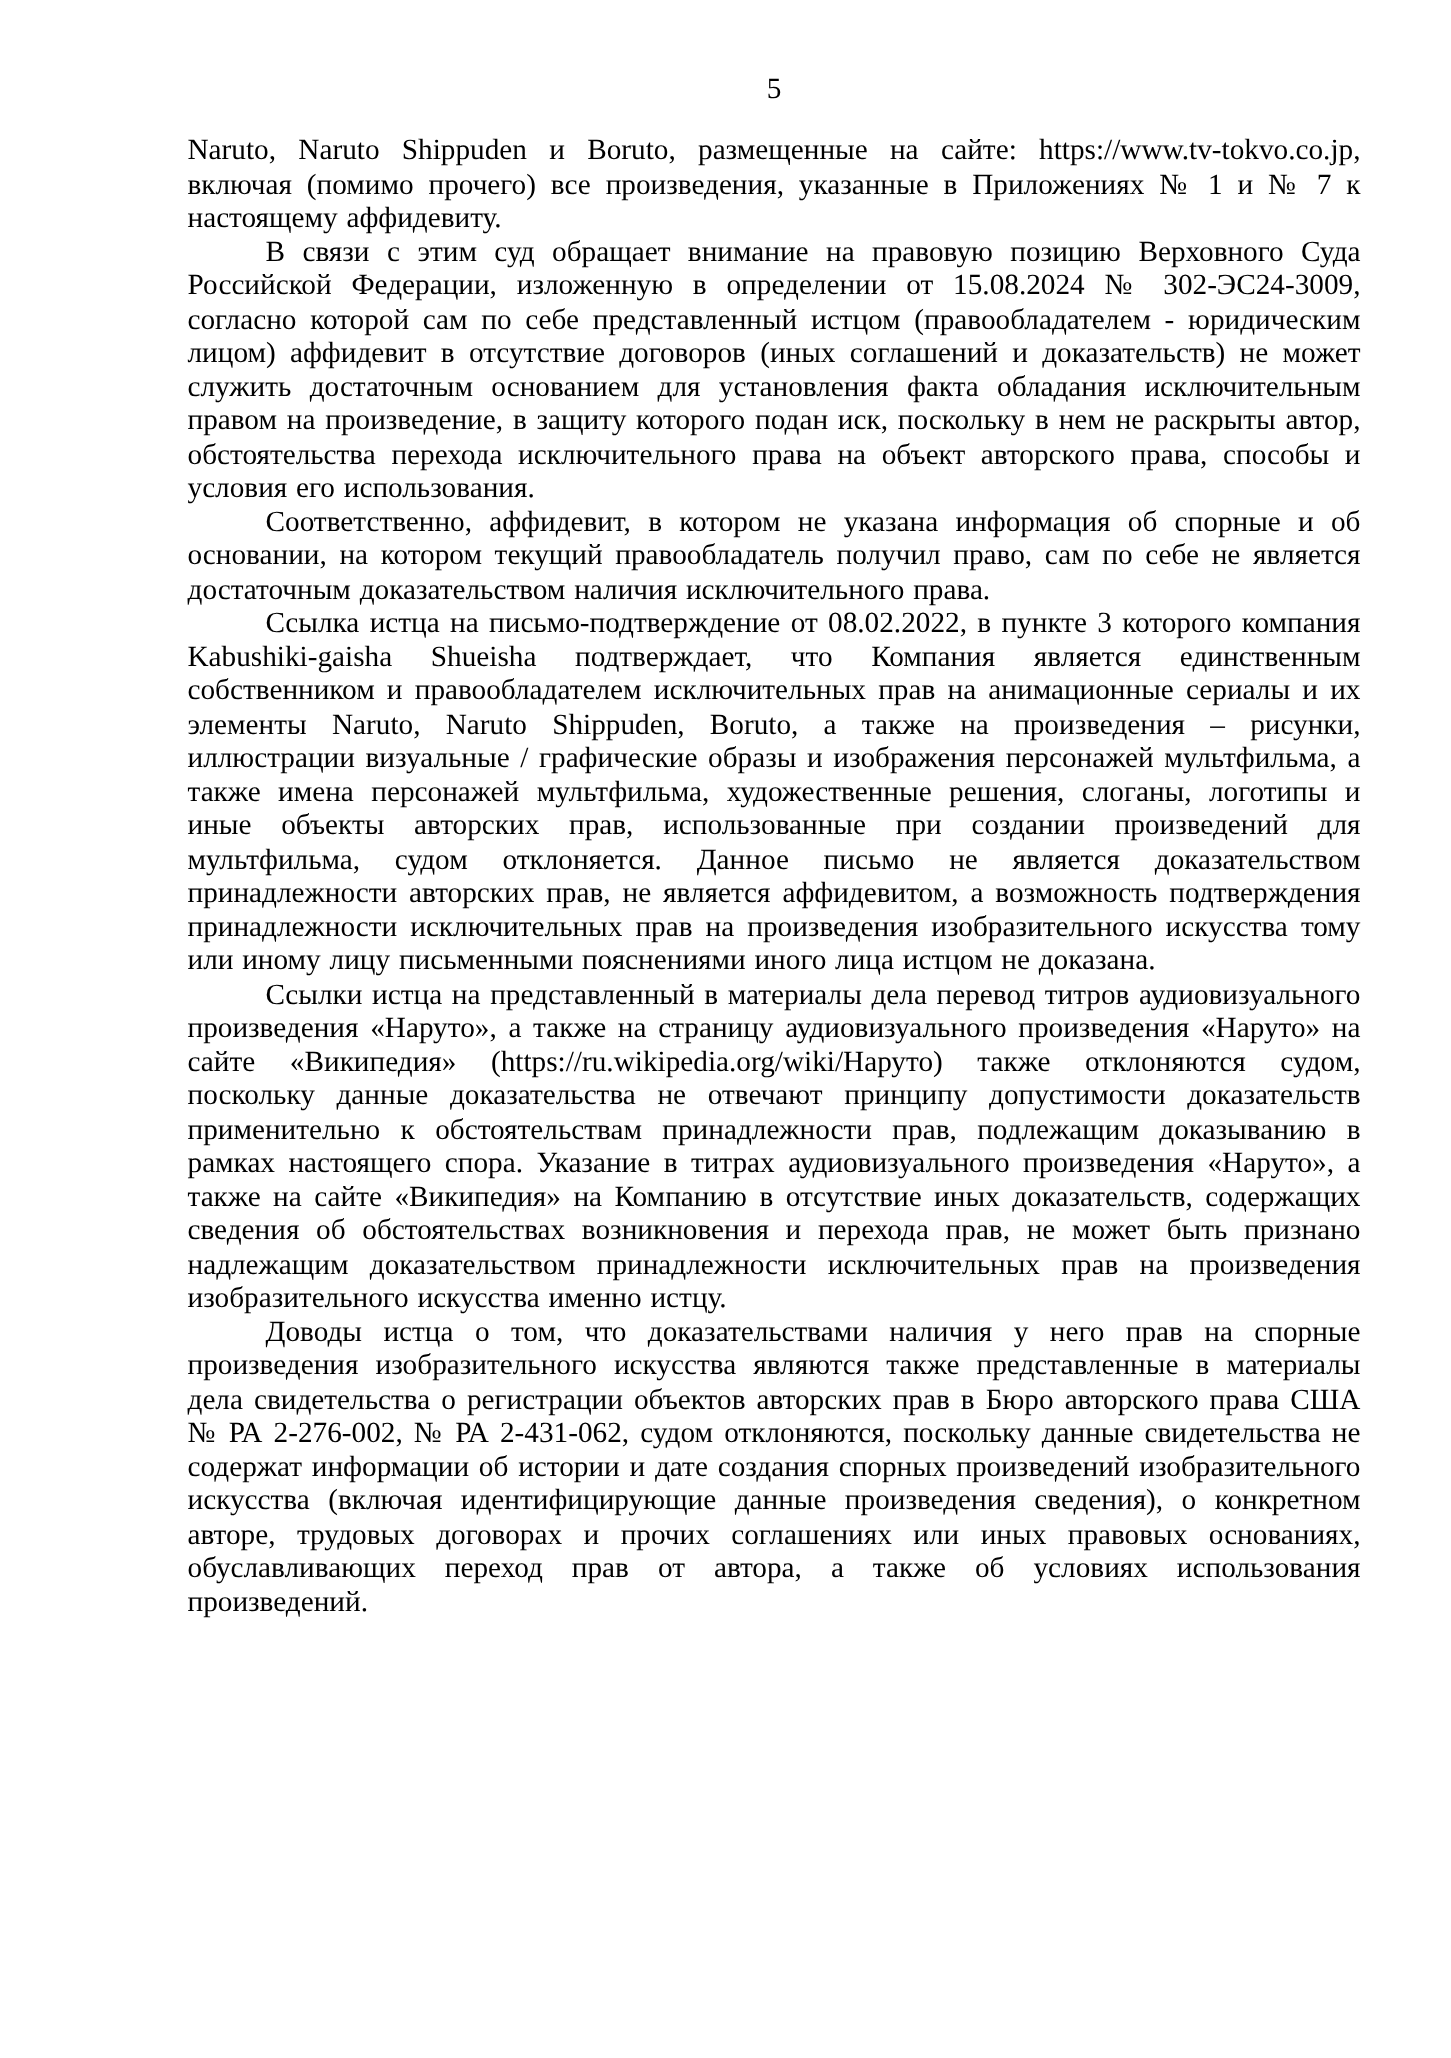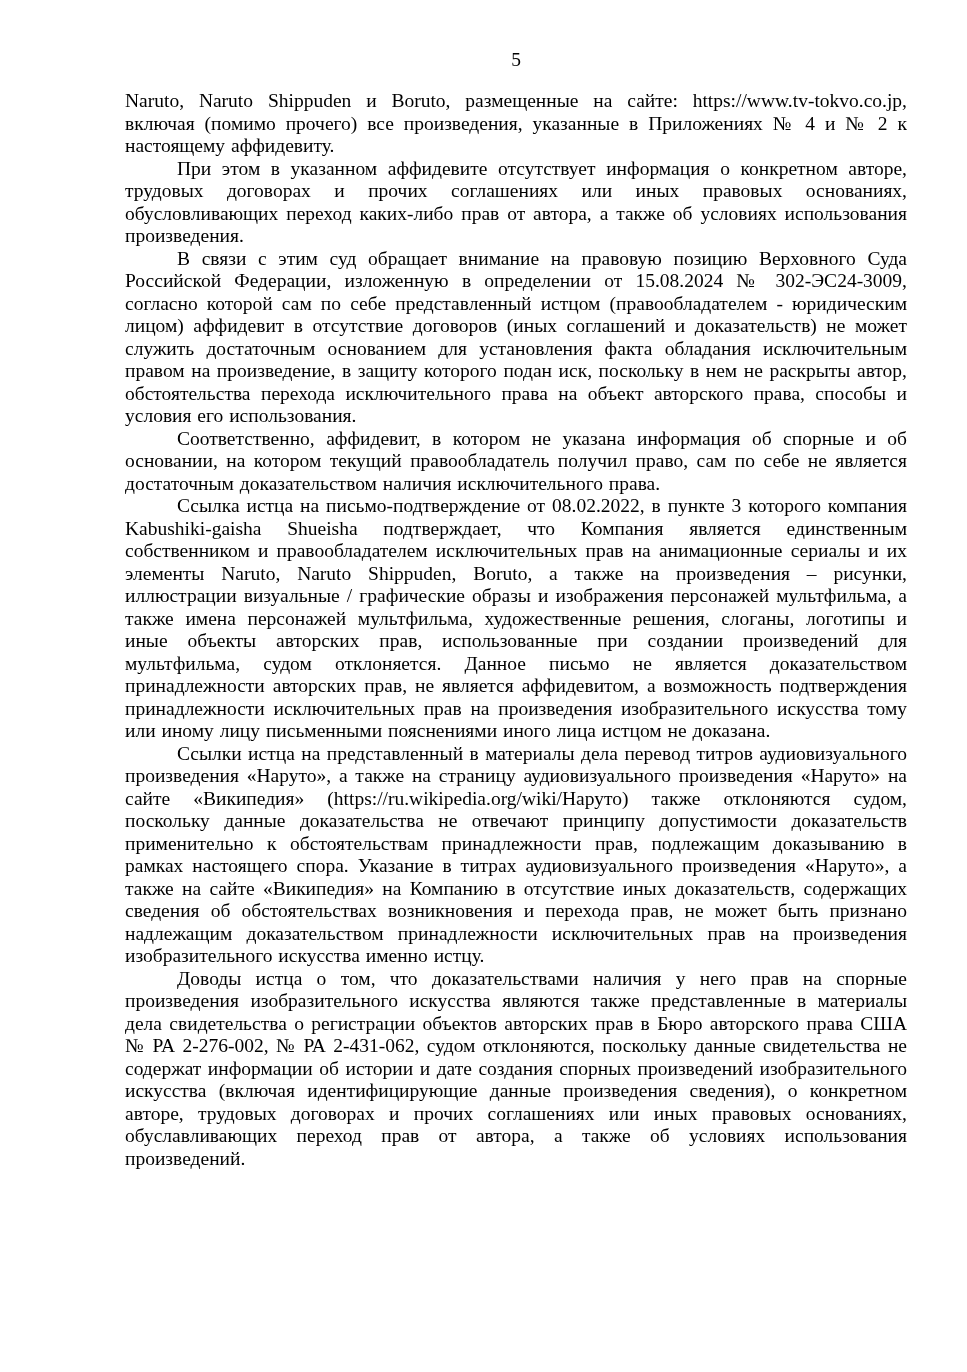--- a/index.html
+++ b/index.html
@@ -44,21 +44,20 @@
     text-indent: 0;
   }
 </style>
 </head>
 <body>
 
 <div class="page">
   <div class="pagenum">5</div>
 
   <div class="content">
-    <p class="continuation">Naruto, Naruto Shippuden и Boruto, размещенные на сайте: https://www.tv-tokvo.co.jp, включая (помимо прочего) все произведения, указанные в Приложениях № 4 и № 2 к настоящему аффидевиту.</p>
-    <p>При этом в указанном аффидевите отсутствует информация о конкретном авторе, трудовых договорах и прочих соглашениях или иных правовых основаниях, обусловливающих переход каких-либо прав от автора, а также об условиях использования произведения.</p>
+    <p class="continuation">Naruto, Naruto Shippuden и Boruto, размещенные на сайте: https://www.tv-tokvo.co.jp, включая (помимо прочего) все произведения, указанные в Приложениях № 1 и № 7 к настоящему аффидевиту.</p>
     <p>В связи с этим суд обращает внимание на правовую позицию Верховного Суда Российской Федерации, изложенную в определении от 15.08.2024 № 302-ЭС24-3009, согласно которой сам по себе представленный истцом (правообладателем - юридическим лицом) аффидевит в отсутствие договоров (иных соглашений и доказательств) не может служить достаточным основанием для установления факта обладания исключительным правом на произведение, в защиту которого подан иск, поскольку в нем не раскрыты автор, обстоятельства перехода исключительного права на объект авторского права, способы и условия его использования.</p>
     <p>Соответственно, аффидевит, в котором не указана информация об спорные и об основании, на котором текущий правообладатель получил право, сам по себе не является достаточным доказательством наличия исключительного права.</p>
     <p>Ссылка истца на письмо-подтверждение от 08.02.2022, в пункте 3 которого компания Kabushiki-gaisha Shueisha подтверждает, что Компания является единственным собственником и правообладателем исключительных прав на анимационные сериалы и их элементы Naruto, Naruto Shippuden, Boruto, а также на произведения – рисунки, иллюстрации визуальные / графические образы и изображения персонажей мультфильма, а также имена персонажей мультфильма, художественные решения, слоганы, логотипы и иные объекты авторских прав, использованные при создании произведений для мультфильма, судом отклоняется. Данное письмо не является доказательством принадлежности авторских прав, не является аффидевитом, а возможность подтверждения принадлежности исключительных прав на произведения изобразительного искусства тому или иному лицу письменными пояснениями иного лица истцом не доказана.</p>
     <p>Ссылки истца на представленный в материалы дела перевод титров аудиовизуального произведения «Наруто», а также на страницу аудиовизуального произведения «Наруто» на сайте «Википедия» (https://ru.wikipedia.org/wiki/Наруто) также отклоняются судом, поскольку данные доказательства не отвечают принципу допустимости доказательств применительно к обстоятельствам принадлежности прав, подлежащим доказыванию в рамках настоящего спора. Указание в титрах аудиовизуального произведения «Наруто», а также на сайте «Википедия» на Компанию в отсутствие иных доказательств, содержащих сведения об обстоятельствах возникновения и перехода прав, не может быть признано надлежащим доказательством принадлежности исключительных прав на произведения изобразительного искусства именно истцу.</p>
     <p>Доводы истца о том, что доказательствами наличия у него прав на спорные произведения изобразительного искусства являются также представленные в материалы дела свидетельства о регистрации объектов авторских прав в Бюро авторского права США № РА 2-276-002, № РА 2-431-062, судом отклоняются, поскольку данные свидетельства не содержат информации об истории и дате создания спорных произведений изобразительного искусства (включая идентифицирующие данные произведения сведения), о конкретном авторе, трудовых договорах и прочих соглашениях или иных правовых основаниях, обуславливающих переход прав от автора, а также об условиях использования произведений.</p>
   </div>
 </div>
 
 </body></html>

